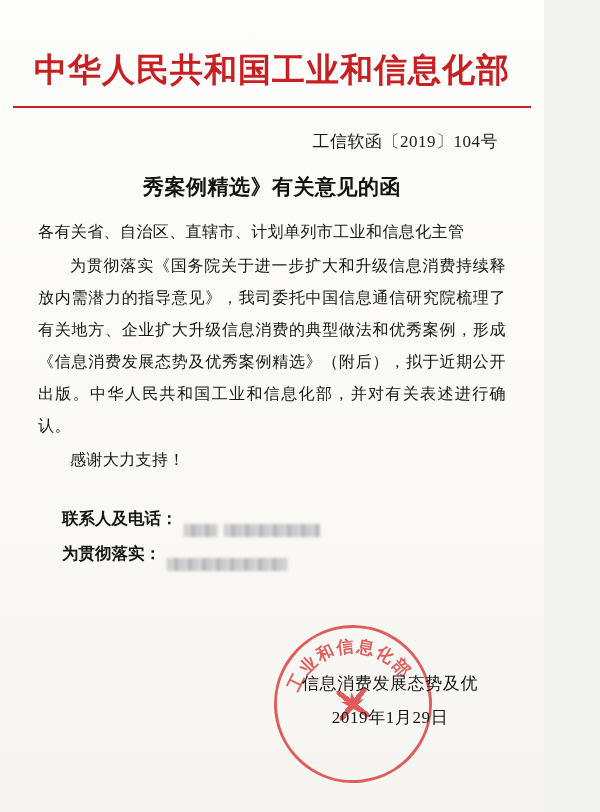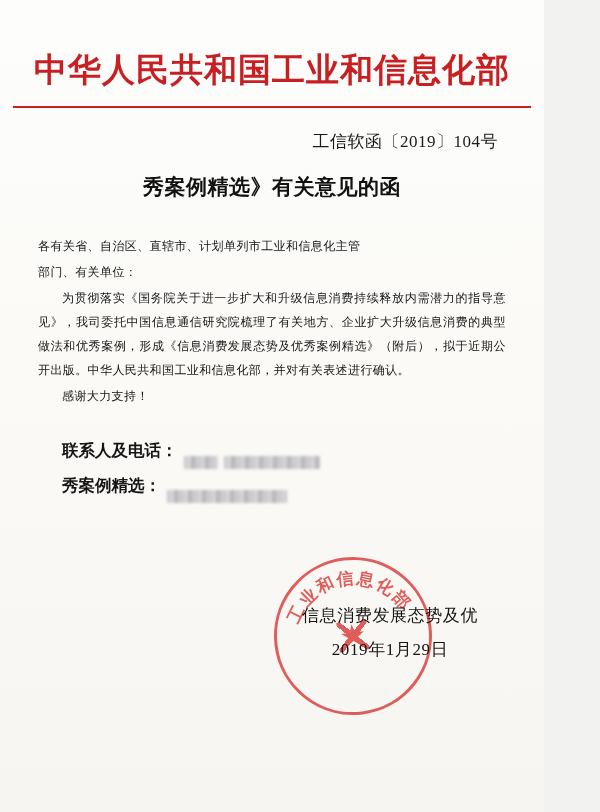--- a/index.html
+++ b/index.html
@@ -57,23 +57,23 @@
     width: 430px;
     text-align: center;
     font-size: 21px;
     font-weight: bold;
     line-height: 1.75;
     color: #121212;
     letter-spacing: 0.5px;
   }
   
   .body-block {
-    margin: 28px auto 0 auto;
+    margin: 10px auto 0 auto;
     width: 468px;
-    font-size: 12px;
+    font-size: 16px;
     line-height: 2.0;
     color: #151515;
     text-align: justify;
     letter-spacing: 0.4px;
   }
   .body-block p {
     margin: 0 0 2px 0;
   }
   .indent {
     text-indent: 2em;
@@ -191,33 +191,32 @@
   <div class="doc-number-row">
     <span>工信软函〔2019〕104号</span>
   </div>
 
   <div class="subject">
     <div>秀案例精选》有关意见的函</div>
   </div>
 
   <div class="body-block">
     <p>各有关省、自治区、直辖市、计划单列市工业和信息化主管</p>
-    <p>部门、有关单位：</p>
     <p class="indent">为贯彻落实《国务院关于进一步扩大和升级信息消费持续释放内需潜力的指导意见》，我司委托中国信息通信研究院梳理了有关地方、企业扩大升级信息消费的典型做法和优秀案例，形成《信息消费发展态势及优秀案例精选》（附后），拟于近期公开出版。中华人民共和国工业和信息化部，并对有关表述进行确认。</p>
     <p class="thanks">感谢大力支持！</p>
   </div>
 
   <div class="contact-block">
     <div class="contact-row">
       <span class="contact-label">联系人及电话：</span>
       <span class="redacted w1"></span>
       <span class="redacted w2"></span>
     </div>
     <div class="contact-row">
-      <span class="contact-label">秀案例精选：</span>
+      <span class="contact-label">为贯彻落实：</span>
       <span class="redacted w3"></span>
     </div>
   </div>
 
   <div class="sign-area">
 
     <div class="seal">
       <svg class="seal-arc" viewBox="0 0 152 152">
         <defs>
           <path id="arcTop" d="M 18 82 A 58 58 0 0 1 134 82"></path>

